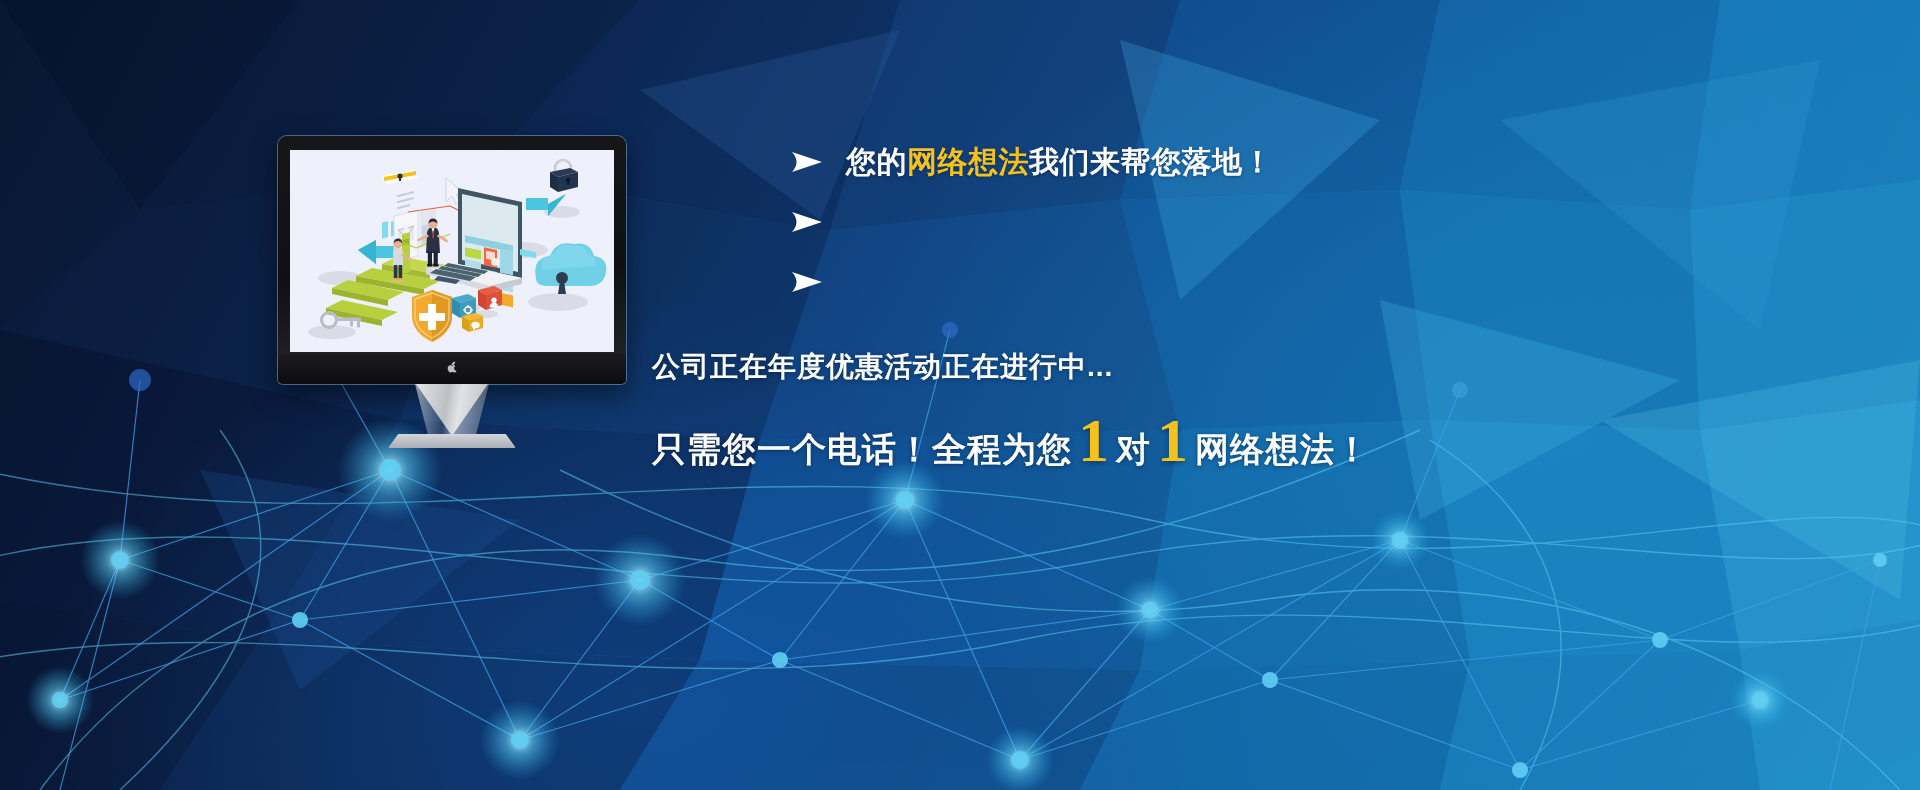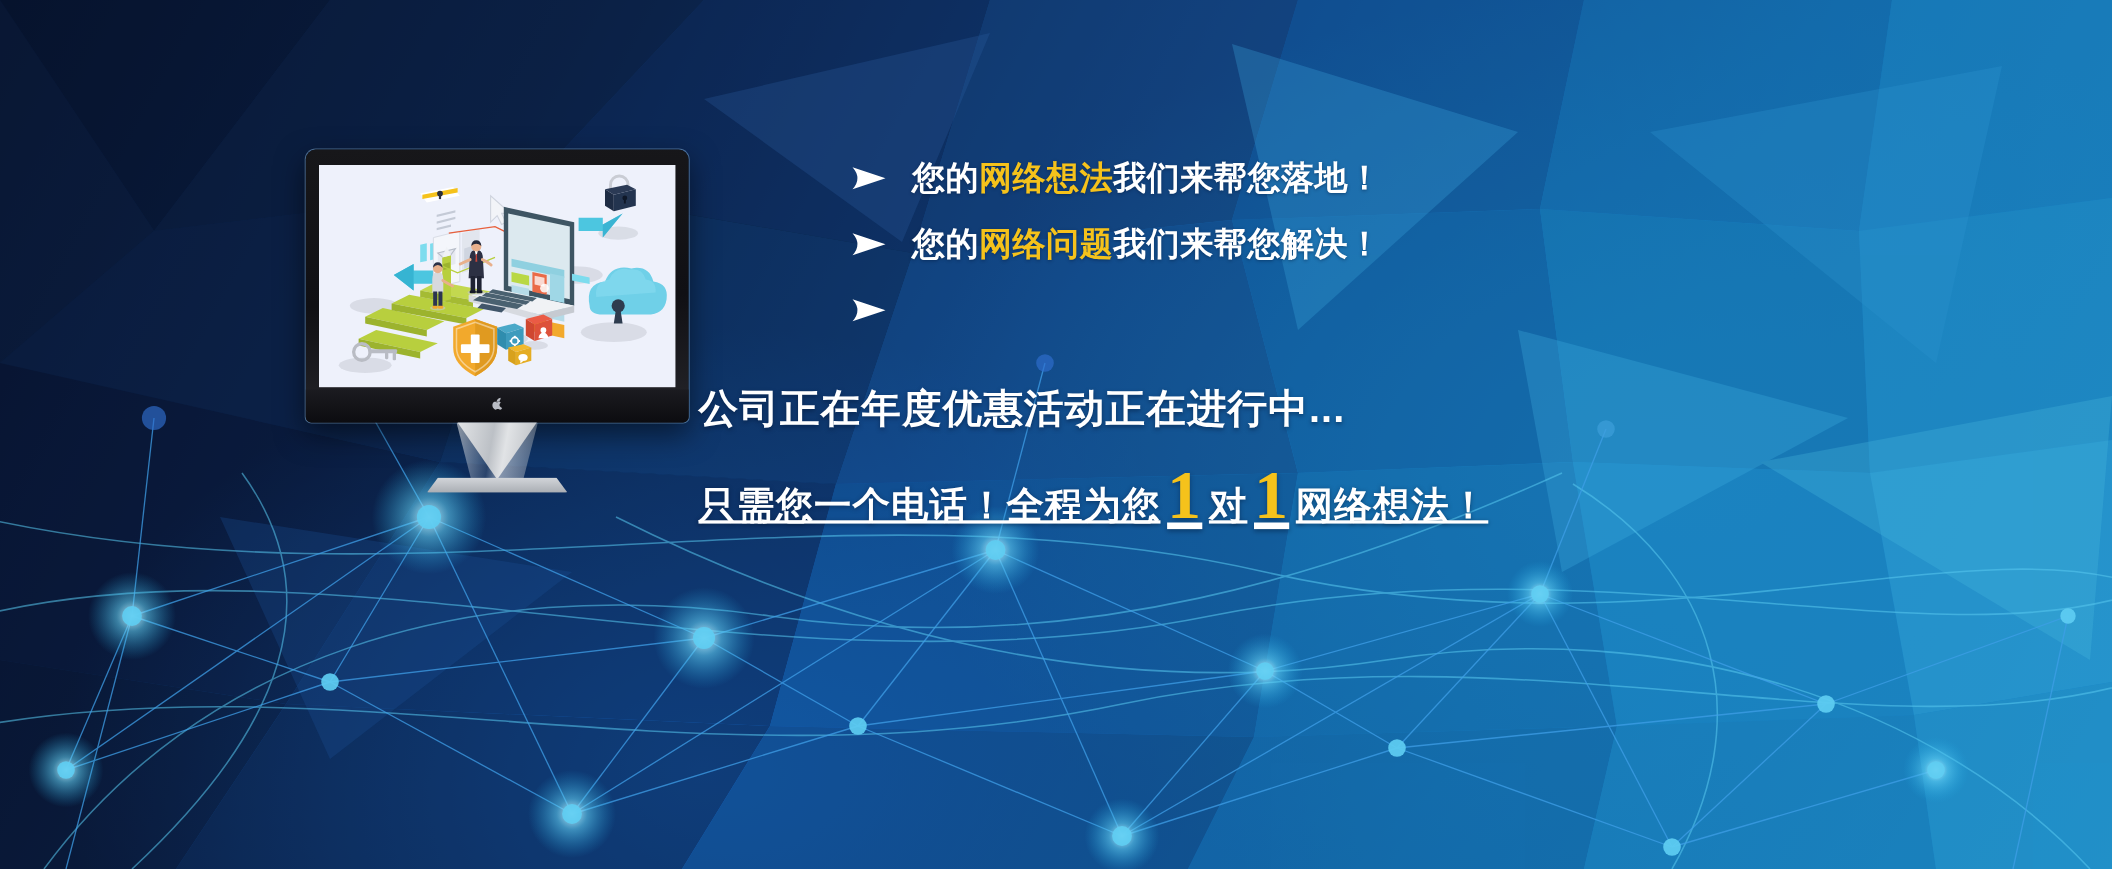--- a/index.html
+++ b/index.html
@@ -80,21 +80,21 @@
     transform:translateX(-50%);
     width:128px; height:14px;
     background:linear-gradient(180deg,#d3d6da 0%,#a9adb3 100%);
     clip-path:polygon(8% 0,92% 0,100% 100%,0 100%);
     border-radius:2px;
   }
 
   
   #copy {
     position:absolute;
-    left:773px; top:132px;
+    left:790px; top:132px;
     width:1000px;
   }
   .bullet-row {
     display:flex;
     align-items:center;
     height:60px;
   }
   .arrow-icon {
     width:34px; height:22px;
     flex:0 0 34px;
@@ -107,39 +107,38 @@
     color:#ffffff;
     letter-spacing:.5px;
     text-shadow:0 1px 3px rgba(0,20,50,.45);
     white-space:nowrap;
   }
   .hl { color:#f5c21b; }
 
   #promo-line {
     margin-top:36px;
     margin-left:-138px;
-    font-size:36px;
+    font-size:28px;
     font-weight:bold;
     color:#ffffff;
     letter-spacing:1px;
     text-shadow:0 1px 4px rgba(0,20,50,.5);
     white-space:nowrap;
   }
   #call-line {
     margin-top:30px;
     margin-left:-138px;
     display:flex;
     align-items:baseline;
     font-size:34px;
     font-weight:bold;
     color:#ffffff;
     letter-spacing:1px;
     text-shadow:0 1px 4px rgba(0,20,50,.5);
     white-space:nowrap;
-    text-decoration:underline;
   }
   .big-one {
     font-family:"Liberation Serif","DejaVu Serif",serif;
     font-size:62px;
     font-weight:bold;
     color:#f5c21b;
     line-height:.8;
     margin:0 6px;
     text-shadow:0 2px 5px rgba(0,20,50,.45);
   }
@@ -502,21 +501,20 @@
       <svg class="arrow-icon" viewBox="0 0 34 22">
         <path fill="currentColor" d="M2 1 L32 11 L2 21 Q11 11 2 1 Z"></path>
       </svg>
       <div class="bullet-text"><span>您的</span><span class="hl">网络想法</span><span>我们来帮您落地！</span></div>
     </div>
 
     <div class="bullet-row">
       <svg class="arrow-icon" viewBox="0 0 34 22">
         <path fill="currentColor" d="M2 1 L32 11 L2 21 Q11 11 2 1 Z"></path>
       </svg>
-      <div class="bullet-text"><span>您的</span><span class="hl">网络问题</span><span>我们来帮您解决！</span></div>
     </div>
 
     <div class="bullet-row">
       <svg class="arrow-icon" viewBox="0 0 34 22">
         <path fill="currentColor" d="M2 1 L32 11 L2 21 Q11 11 2 1 Z"></path>
       </svg>
     </div>
 
     <div id="promo-line">公司正在年度优惠活动正在进行中...</div>
 

